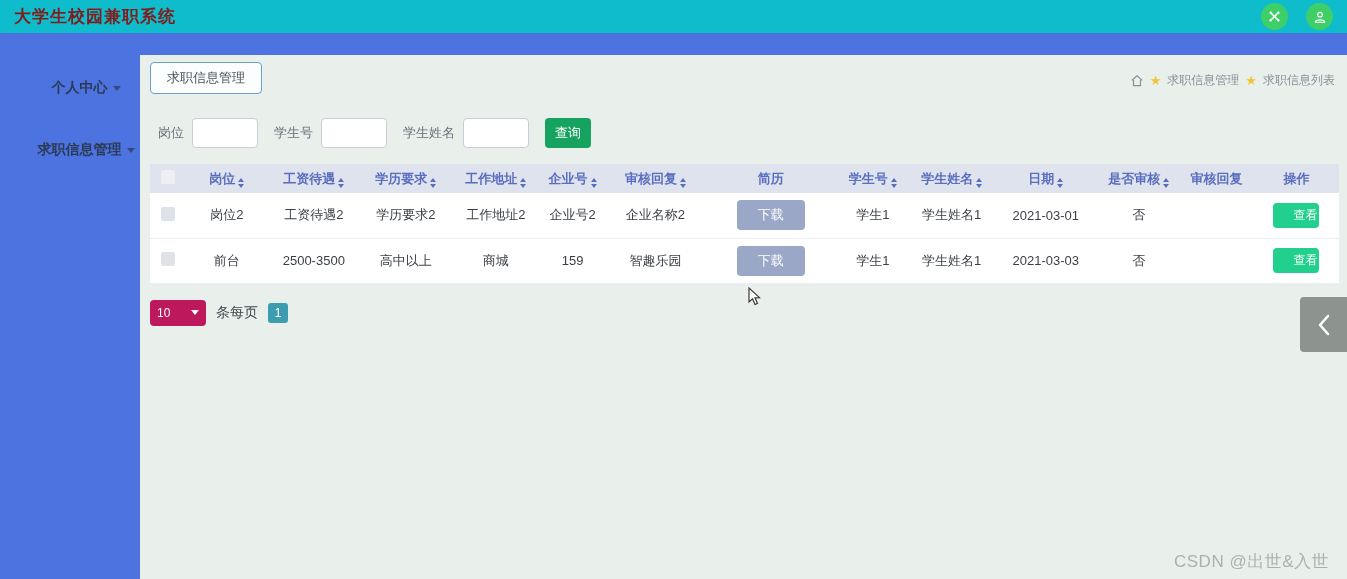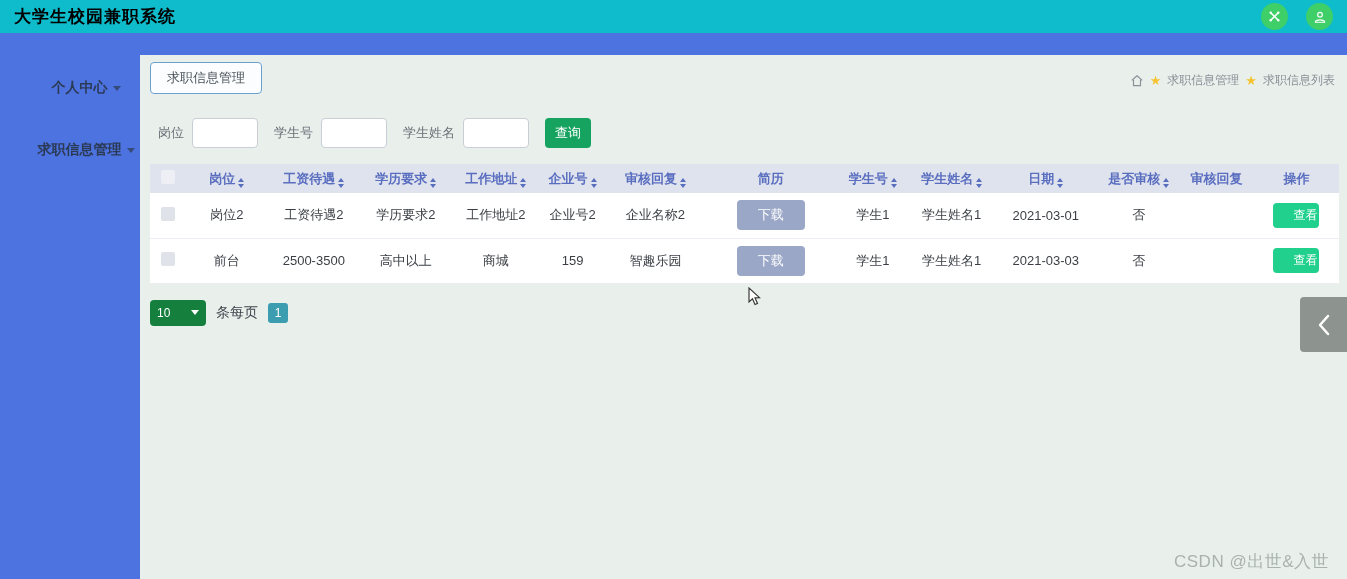--- a/index.html
+++ b/index.html
@@ -9,21 +9,21 @@
     font-family: "Liberation Sans", "DejaVu Sans", sans-serif;
     background: #4d73e0;
     overflow: hidden;
   }
   
   .topbar {
     position: absolute; top:0; left:0; width:100%; height:33px;
     background:#0fbccb; display:flex; align-items:center;
     padding:0 14px; z-index:5;
   }
-  .topbar-title { color:#000000; font-size:17px; font-weight:bold; letter-spacing:1px; }
+  .topbar-title { color:#7f1d1d; font-size:17px; font-weight:bold; letter-spacing:1px; }
   .topbar-right { margin-left:auto; display:flex; gap:18px; align-items:center; }
   .circle-btn {
     width:27px; height:27px; border-radius:50%;
     background:#3ecf69; display:flex; align-items:center; justify-content:center;
     cursor:pointer;
   }
   
   .sidebar {
     position:absolute; left:0; top:33px; width:140px; bottom:0;
     background:#4d73e0;
@@ -87,21 +87,21 @@
     background:#9aa7c7; color:#fff; border:none; border-radius:4px;
     width:68px; height:30px; font-size:13px; cursor:pointer;
   }
   .btn-view {
     background:#20d08c; color:#fff; border:none; border-radius:4px;
     width:46px; height:25px; font-size:12px; cursor:pointer;padding-left:18px;
   }
   
   .pagination { display:flex; align-items:center; margin-top:16px; }
   .page-size {
-    width:56px; height:26px; background:#15803d; border-radius:4px; color:#fff;
+    width:56px; height:26px; background:#be185d; border-radius:4px; color:#fff;
     font-size:12px; display:flex; align-items:center; padding:0 7px; cursor:pointer;
   }
   .page-size .chevron {
     margin-left:auto; width:0; height:0;
     border-left:4px solid transparent; border-right:4px solid transparent;
     border-top:5px solid #fff;
   }
   .per-page { font-size:14px; color:#40454c; margin:0 10px; }
   .page-num {
     width:20px; height:20px; background:#3d9db0; border-radius:3px; color:#fff;

